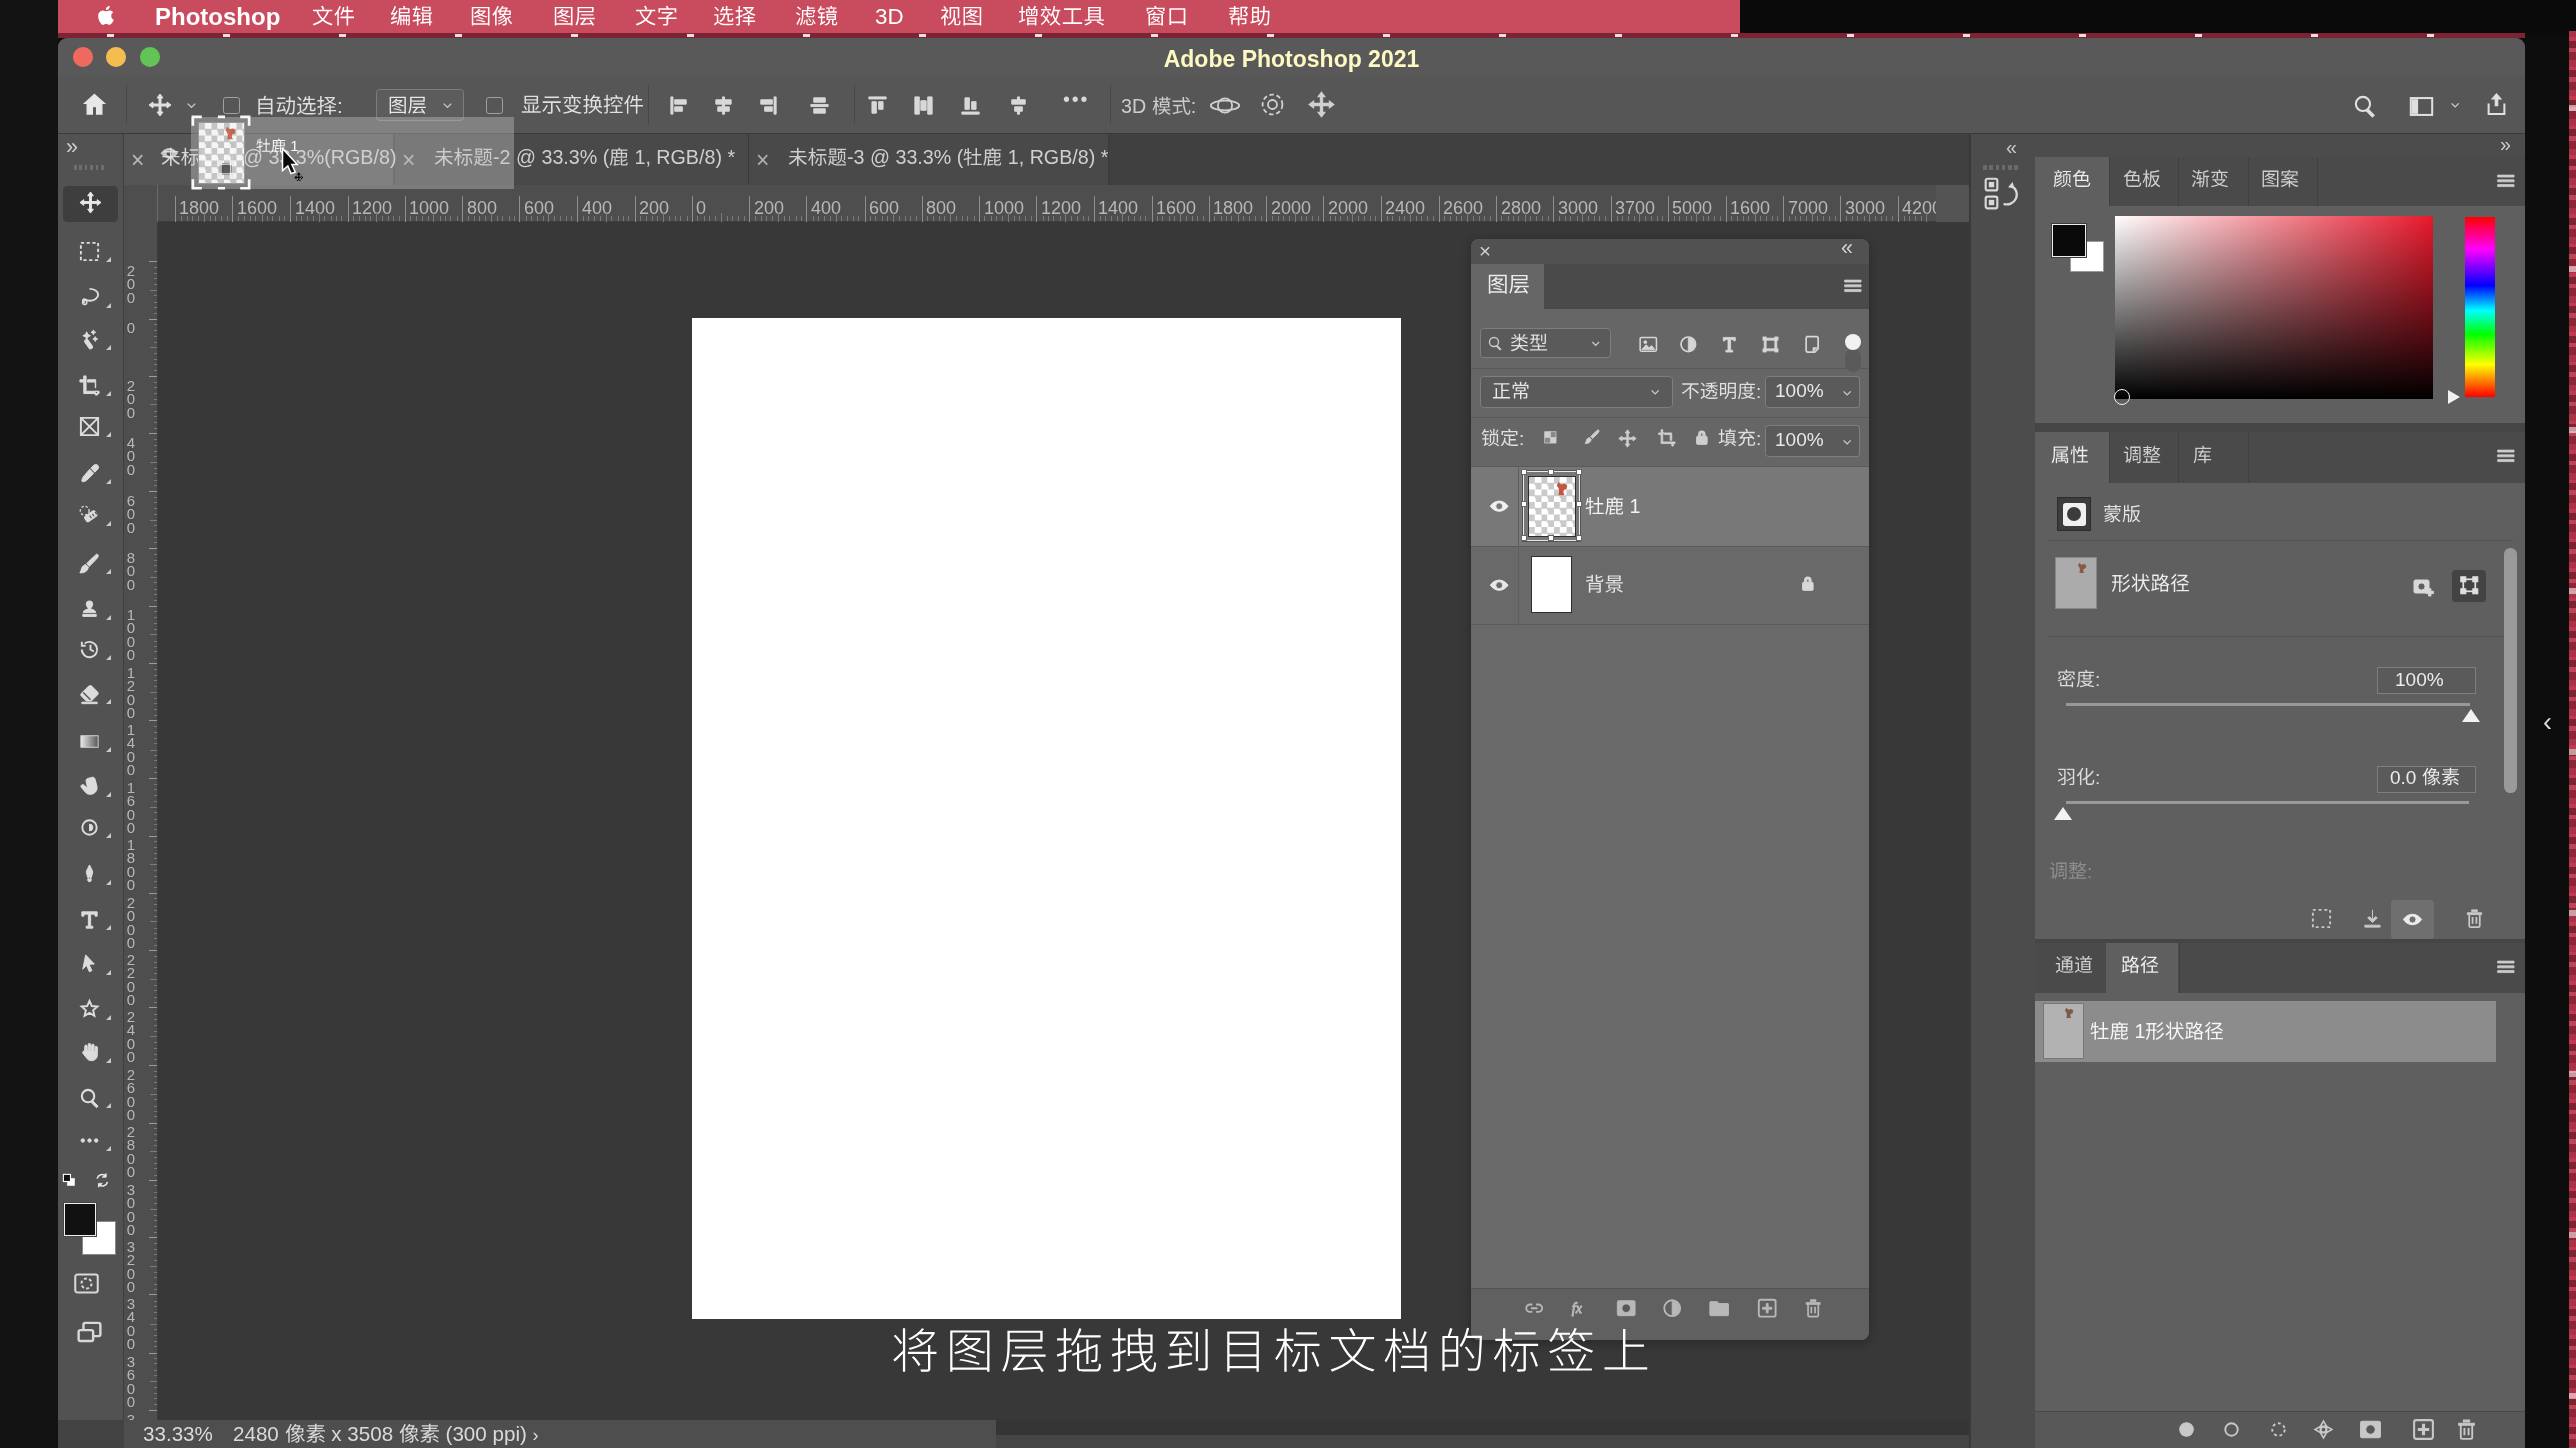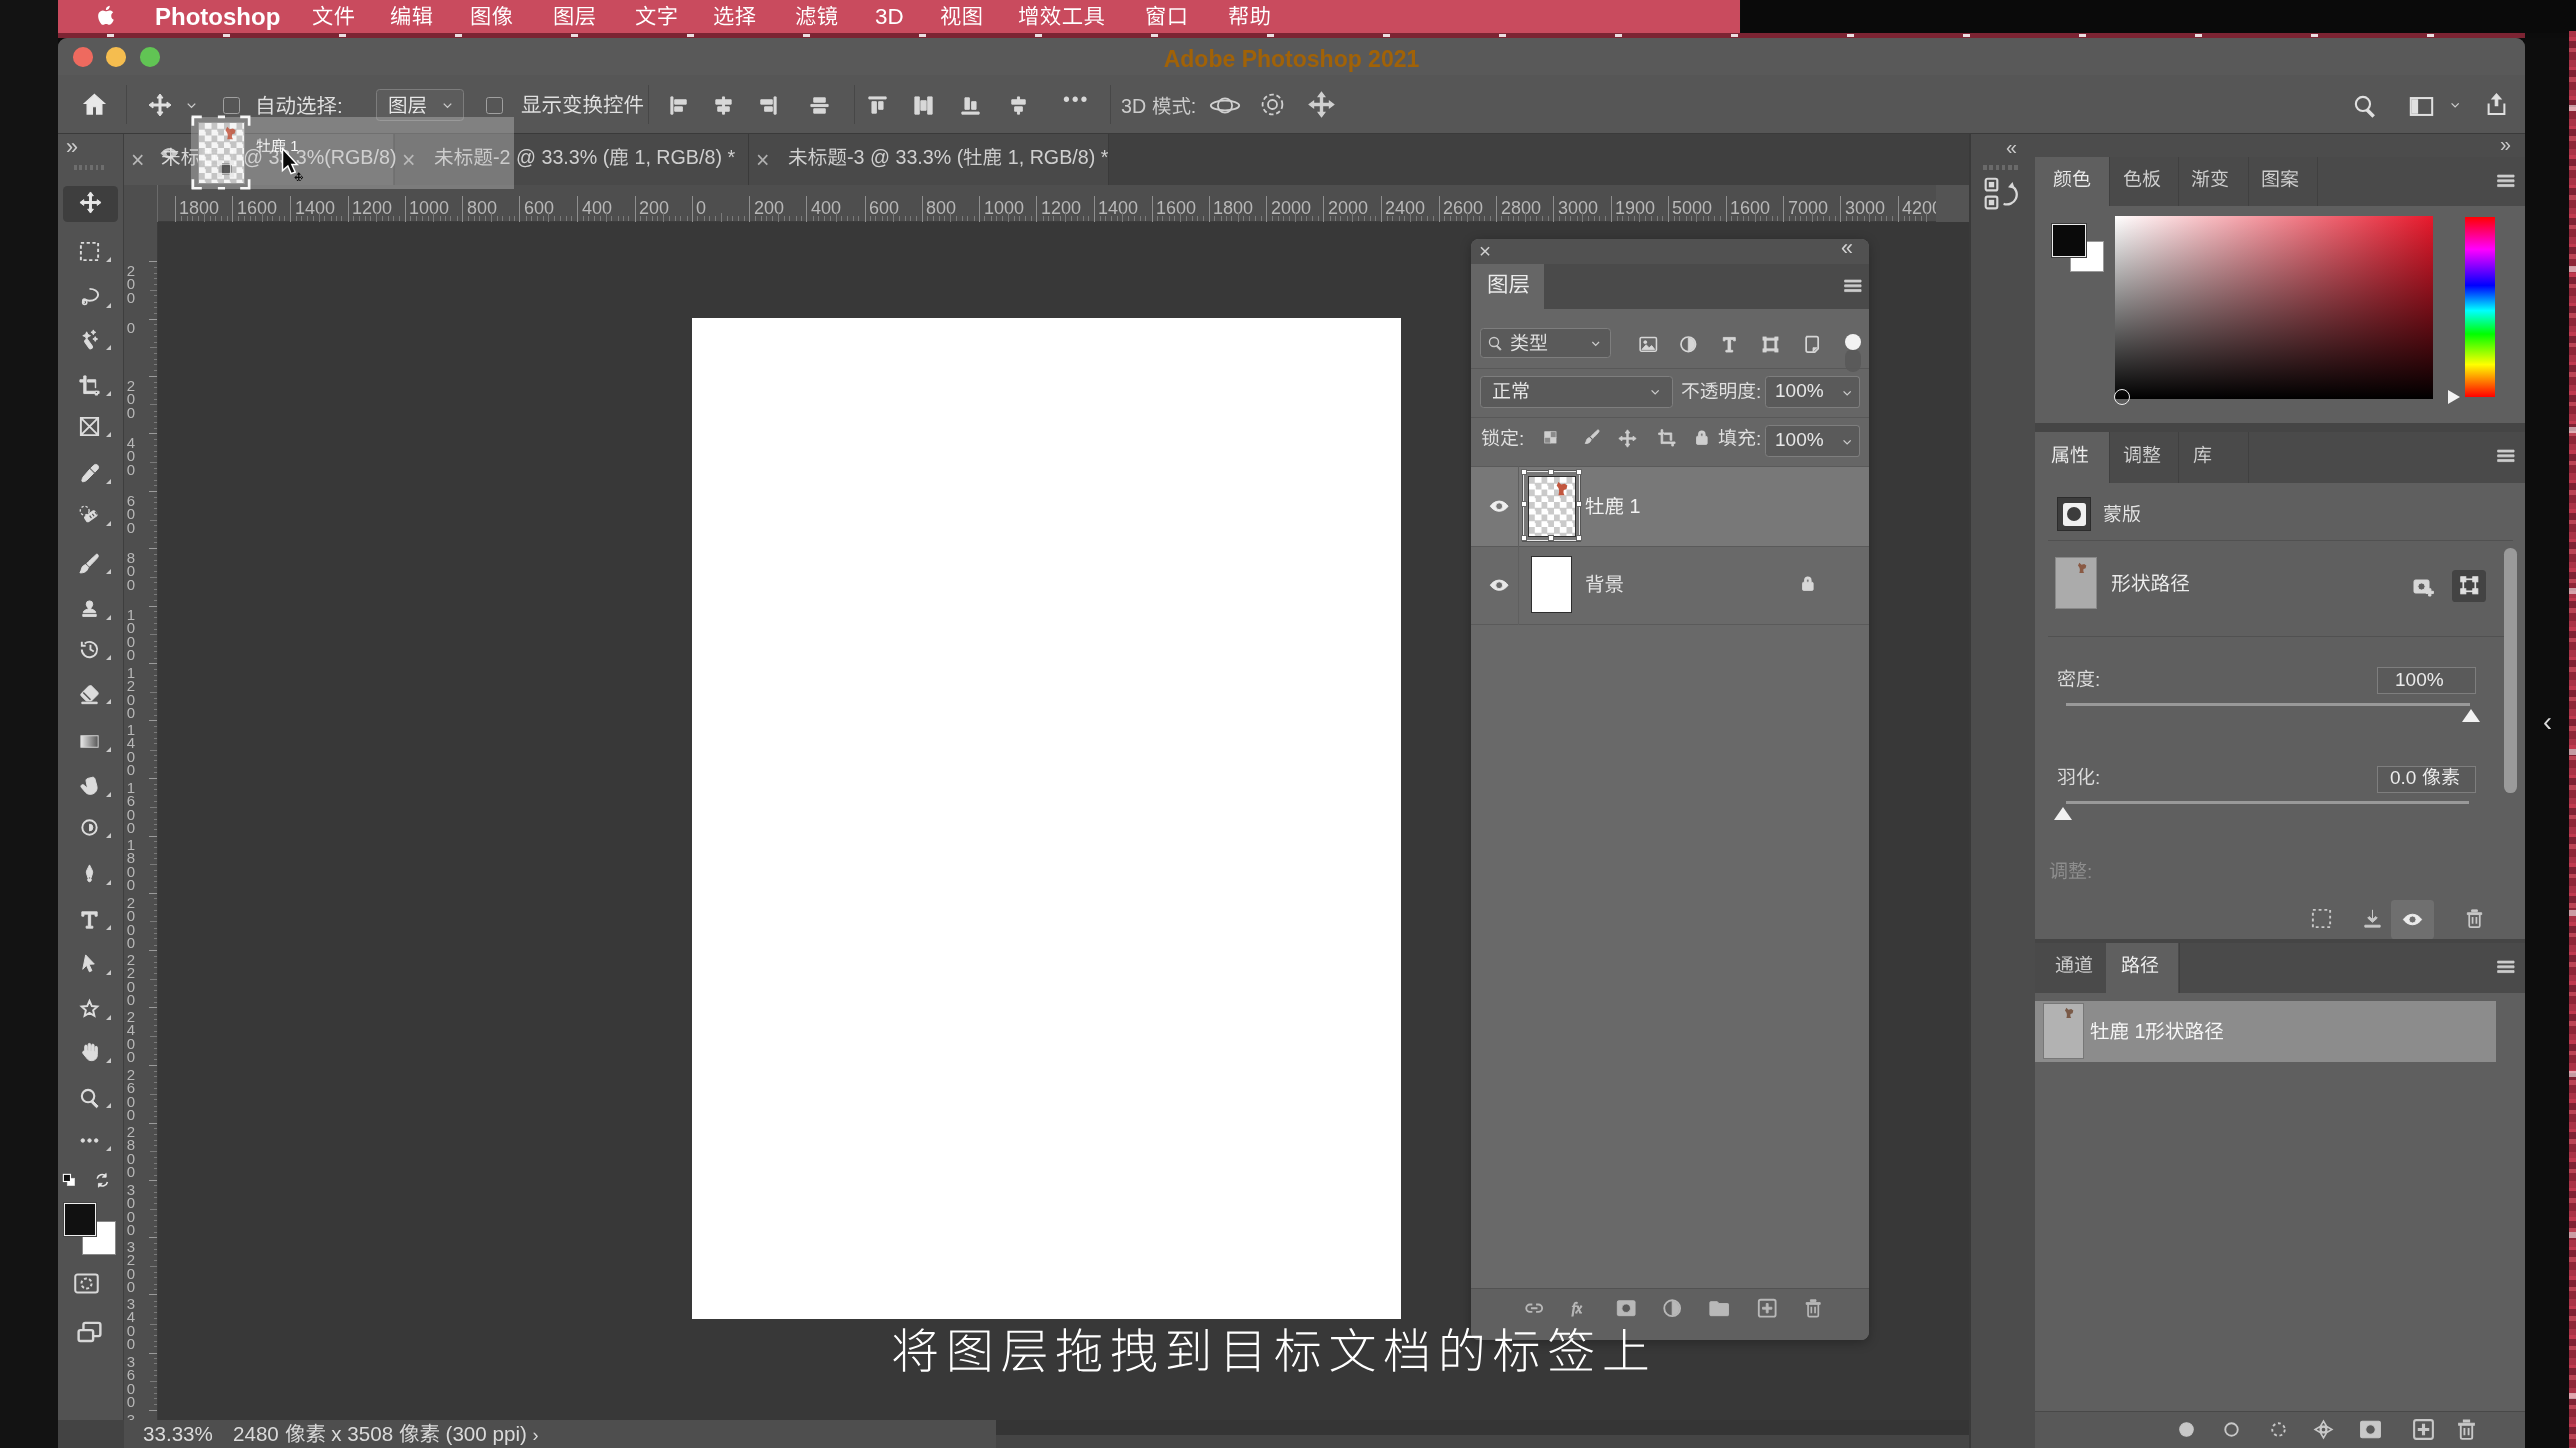--- a/index.html
+++ b/index.html
@@ -59,21 +59,21 @@
 <div style="position:absolute;left:875px;top:3.6px;font-size:22.4px;color:#fff;white-space:nowrap;">3D</div>
 <div style="position:absolute;left:58px;top:33px;width:2467px;height:4.5px;background:#7c2433"></div>
 <div class="r" style="left:58px;top:34px;width:2467px;height:2.7px;background:repeating-linear-gradient(90deg,transparent 0 49px,rgba(255,255,255,.85) 49px 56px,transparent 56px 116px)"></div>
 <div style="position:absolute;left:1741px;top:0px;width:835px;height:33px;background:#0a0a0a"></div>
 <div style="position:absolute;left:0px;top:0px;width:58px;height:1448px;background:#131313"></div>
 <div style="position:absolute;left:58px;top:38px;width:2467px;height:1411px;background:#3a3a3a;border-radius:9px 9px 0 0;overflow:hidden"></div>
 <div style="position:absolute;left:58px;top:38px;width:2467px;height:38px;background:#595959;border-radius:9px 9px 0 0"></div>
 <div style="position:absolute;left:73px;top:47px;width:19.7px;height:19.7px;background:#ee6a5f;border-radius:50%"></div>
 <div style="position:absolute;left:106px;top:47px;width:19.7px;height:19.7px;background:#f5bd4f;border-radius:50%"></div>
 <div style="position:absolute;left:140px;top:47px;width:19.7px;height:19.7px;background:#61c454;border-radius:50%"></div>
-<div class="r" style="left:58px;top:46px;width:2467px;text-align:center;font-size:23px;color:#a16207;font-weight:bold">Adobe Photoshop 2021</div>
+<div class="r" style="left:58px;top:46px;width:2467px;text-align:center;font-size:23px;color:#fef9c3;font-weight:bold">Adobe Photoshop 2021</div>
 <div style="position:absolute;left:58px;top:75px;width:2467px;height:59px;background:#565656;border-bottom:0.9px solid #3a3a3a"></div>
 <svg style="position:absolute;left:81px;top:91px;opacity:1.0" width="27" height="27" viewBox="0 0 24 24" fill="#e8e8e8" stroke="#e8e8e8">
     <path d="M12 3l9 8h-2.4v9.5h-4.8V14h-3.6v6.5H5.4V11H3z"></path>
   </svg>
 <div style="position:absolute;left:126px;top:85px;width:0.9px;height:39px;background:#474747"></div>
 <svg style="position:absolute;left:148px;top:93px;opacity:1.0" width="24" height="24" viewBox="0 0 24 24" fill="#e0e0e0" stroke="#e0e0e0">
     <path d="M12 1 9 5h6zM12 23l3-4H9zM1 12l4-3v6zM23 12l-4 3V9zM11 5h2v14h-2zM5 11h14v2H5z"></path>
   </svg>
 <svg style="position:absolute;left:184px;top:98px;opacity:1.0" width="15" height="15" viewBox="0 0 24 24" fill="#ccc" stroke="#ccc">
     <path fill="none" stroke-width="2.2" d="M6 9l6 6 6-6"></path>
@@ -461,21 +461,21 @@
     <div style="position:absolute;left:1435px;top:31px;width:0.9px;height:5.4px;background:#7a7a7a"></div>
     <div style="position:absolute;left:1441px;top:31px;width:0.9px;height:5.4px;background:#7a7a7a"></div>
     <div style="position:absolute;left:1446px;top:31px;width:0.9px;height:5.4px;background:#7a7a7a"></div>
     <div style="position:absolute;left:1453px;top:31px;width:0.9px;height:5.4px;background:#7a7a7a"></div>
     <div style="position:absolute;left:1458px;top:28px;width:0.9px;height:9px;background:#7a7a7a"></div>
     <div style="position:absolute;left:1464px;top:31px;width:0.9px;height:5.4px;background:#7a7a7a"></div>
     <div style="position:absolute;left:1470px;top:31px;width:0.9px;height:5.4px;background:#7a7a7a"></div>
     <div style="position:absolute;left:1475px;top:31px;width:0.9px;height:5.4px;background:#7a7a7a"></div>
     <div style="position:absolute;left:1481px;top:31px;width:0.9px;height:5.4px;background:#7a7a7a"></div>
     <div style="position:absolute;left:1487px;top:10.7px;width:0.9px;height:26px;background:#8f8f8f"></div>
-    <div style="position:absolute;left:1491px;top:12.5px;font-size:18px;color:#b8b8b8">1900</div>
+    <div style="position:absolute;left:1491px;top:12.5px;font-size:18px;color:#b8b8b8">3700</div>
     <div style="position:absolute;left:1493px;top:31px;width:0.9px;height:5.4px;background:#7a7a7a"></div>
     <div style="position:absolute;left:1498px;top:31px;width:0.9px;height:5.4px;background:#7a7a7a"></div>
     <div style="position:absolute;left:1504px;top:31px;width:0.9px;height:5.4px;background:#7a7a7a"></div>
     <div style="position:absolute;left:1510px;top:31px;width:0.9px;height:5.4px;background:#7a7a7a"></div>
     <div style="position:absolute;left:1515px;top:28px;width:0.9px;height:9px;background:#7a7a7a"></div>
     <div style="position:absolute;left:1521px;top:31px;width:0.9px;height:5.4px;background:#7a7a7a"></div>
     <div style="position:absolute;left:1527px;top:31px;width:0.9px;height:5.4px;background:#7a7a7a"></div>
     <div style="position:absolute;left:1533px;top:31px;width:0.9px;height:5.4px;background:#7a7a7a"></div>
     <div style="position:absolute;left:1538px;top:31px;width:0.9px;height:5.4px;background:#7a7a7a"></div>
     <div style="position:absolute;left:1544px;top:10.7px;width:0.9px;height:26px;background:#8f8f8f"></div>

